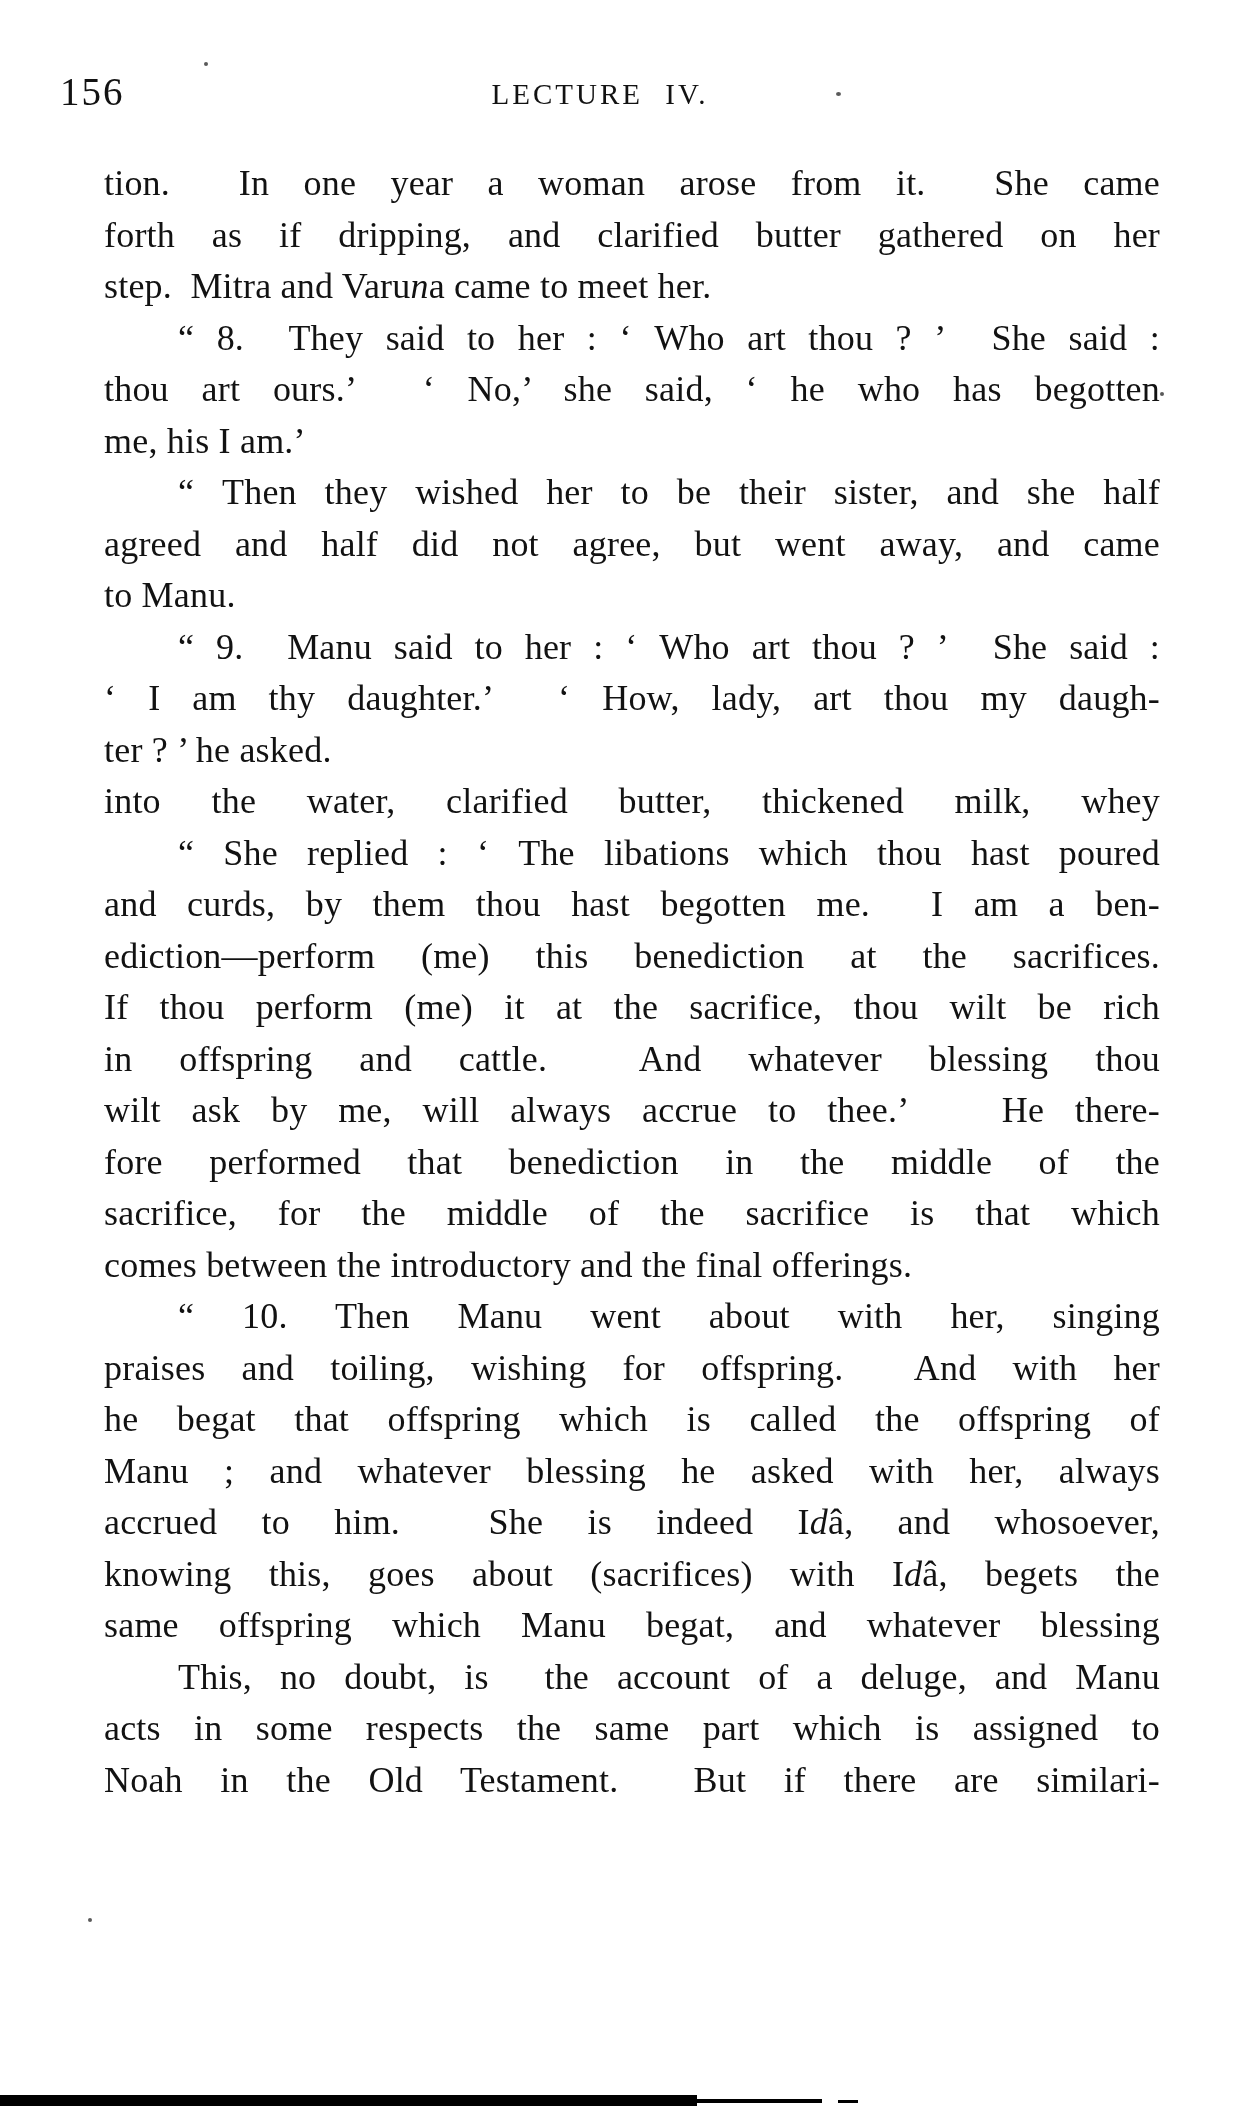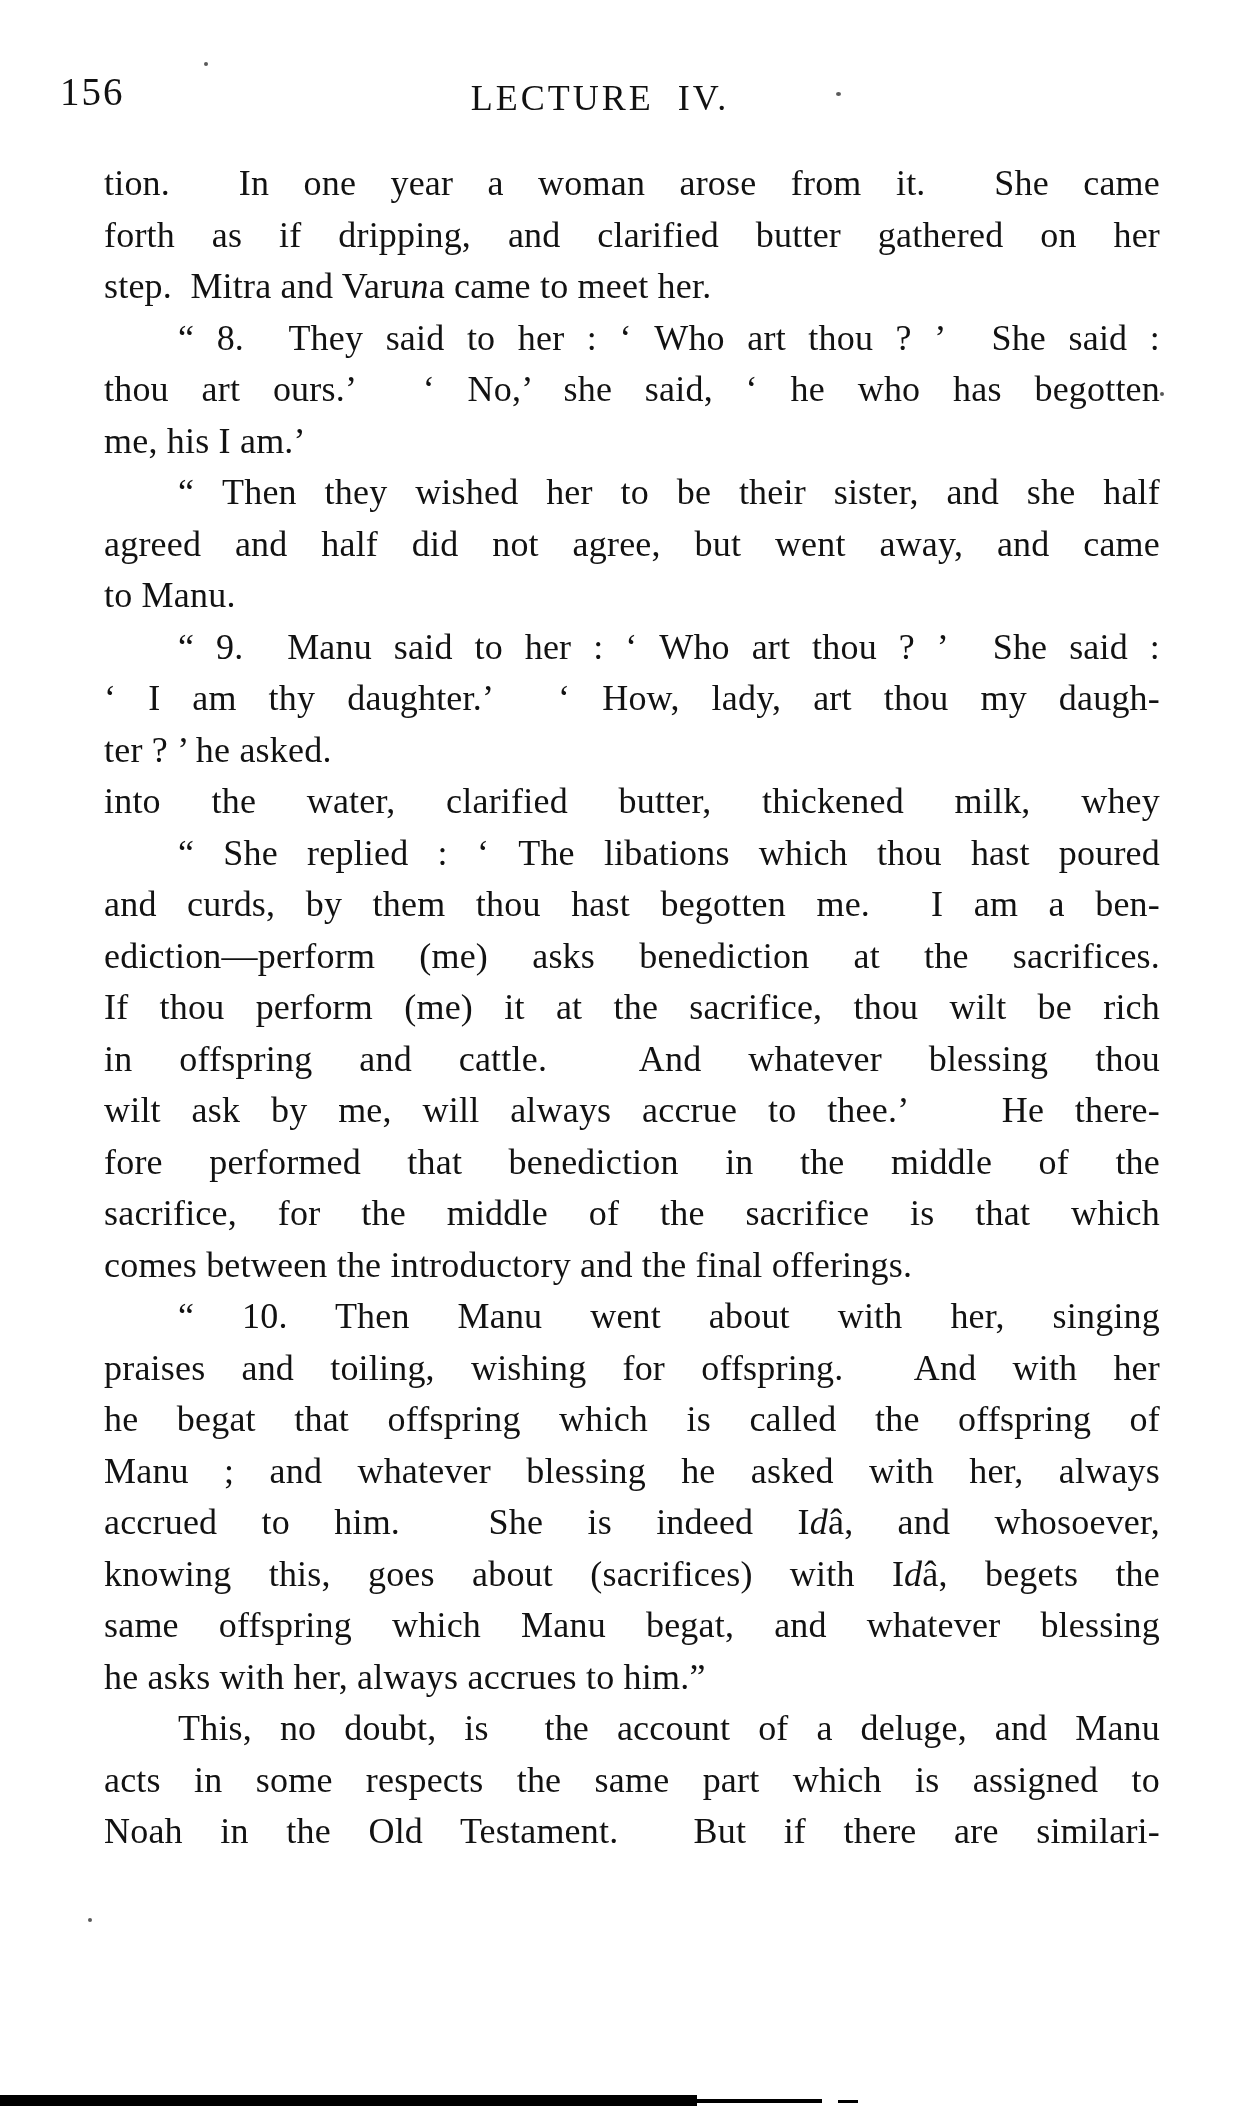--- a/index.html
+++ b/index.html
@@ -21,21 +21,21 @@
     font-size: 39px;
     letter-spacing: 2px;
     line-height: 1;
   }
   .runhead {
     position: absolute;
     left: 60px;
     top: 80px;
     width: 1080px;
     text-align: center;
-    font-size: 36px;
+    font-size: 29px;
     letter-spacing: 3px;
     word-spacing: 12px;
     line-height: 1;
   }
   .body-text {
     position: absolute;
     left: 60px;
     top: 158px;
     width: 1056px;
     font-size: 36px;
@@ -82,35 +82,34 @@
       <div class="line"><span>me, his I am.’</span></div>
       <div class="line j in"><span>“&nbsp;Then they wished her to be their sister, and she half</span></div>
       <div class="line j"><span>agreed and half did not agree, but went away, and came</span></div>
       <div class="line"><span>to Manu.</span></div>
       <div class="line j in"><span>“&nbsp;9.&nbsp; Manu said to her&nbsp;: ‘&nbsp;Who art thou&nbsp;?&nbsp;’&nbsp; She said&nbsp;:</span></div>
       <div class="line j"><span>‘&nbsp;I am thy daughter.’&nbsp; ‘&nbsp;How, lady, art thou my daugh-</span></div>
       <div class="line"><span>ter&nbsp;?&nbsp;’ he asked.</span></div>
       <div class="line j"><span>into the water, clarified butter, thickened milk, whey</span></div>
       <div class="line j in"><span>“&nbsp;She replied&nbsp;: ‘&nbsp;The libations which thou hast poured</span></div>
       <div class="line j"><span>and curds, by them thou hast begotten me.&nbsp; I am a&nbsp;ben-</span></div>
-      <div class="line j"><span>ediction—perform (me) asks benediction at the sacrifices.</span></div>
+      <div class="line j"><span>ediction—perform (me) this benediction at the sacrifices.</span></div>
       <div class="line j"><span>If thou perform (me) it at the sacrifice, thou wilt be rich</span></div>
       <div class="line j"><span>in offspring and cattle.&nbsp; And whatever blessing thou</span></div>
       <div class="line j"><span>wilt ask by me, will always accrue to thee.’&nbsp;&nbsp; He there-</span></div>
       <div class="line j"><span>fore performed that benediction in the middle of the</span></div>
       <div class="line j"><span>sacrifice, for the middle of the sacrifice is that which</span></div>
       <div class="line"><span>comes between the introductory and the final offerings.</span></div>
       <div class="line j in"><span>“&nbsp;10. Then Manu went about with her, singing</span></div>
       <div class="line j"><span>praises and toiling, wishing for offspring.&nbsp; And with her</span></div>
       <div class="line j"><span>he begat that offspring which is called the offspring of</span></div>
       <div class="line j"><span>Manu&nbsp;; and whatever blessing he asked with her, always</span></div>
       <div class="line j"><span>accrued to him.&nbsp; She is indeed I</span><span class="it">d</span><span>â, and whosoever,</span></div>
       <div class="line j"><span>knowing this, goes about (sacrifices) with I</span><span class="it">d</span><span>â, begets the</span></div>
       <div class="line j"><span>same offspring which Manu begat, and whatever blessing</span></div>
-      <div class="line"><span>he asks with her, always accrues to him.”</span></div>
       <div class="line j in"><span>This, no doubt, is&nbsp; the account of a deluge, and Manu</span></div>
       <div class="line j"><span>acts in some respects the same part which is assigned to</span></div>
       <div class="line j"><span>Noah in the Old Testament.&nbsp; But if there are similari-</span></div>
     </div>
 
   <div class="scan-bar" style="left:0; top:2095px; width:697px; height:11px;"></div>
   <div class="scan-bar" style="left:697px; top:2099px; width:125px; height:4px;"></div>
   <div class="scan-bar" style="left:838px; top:2100px; width:20px; height:3px;"></div>
 
   <div class="speck" style="left:204px; top:62px; width:4px; height:4px;"></div>

